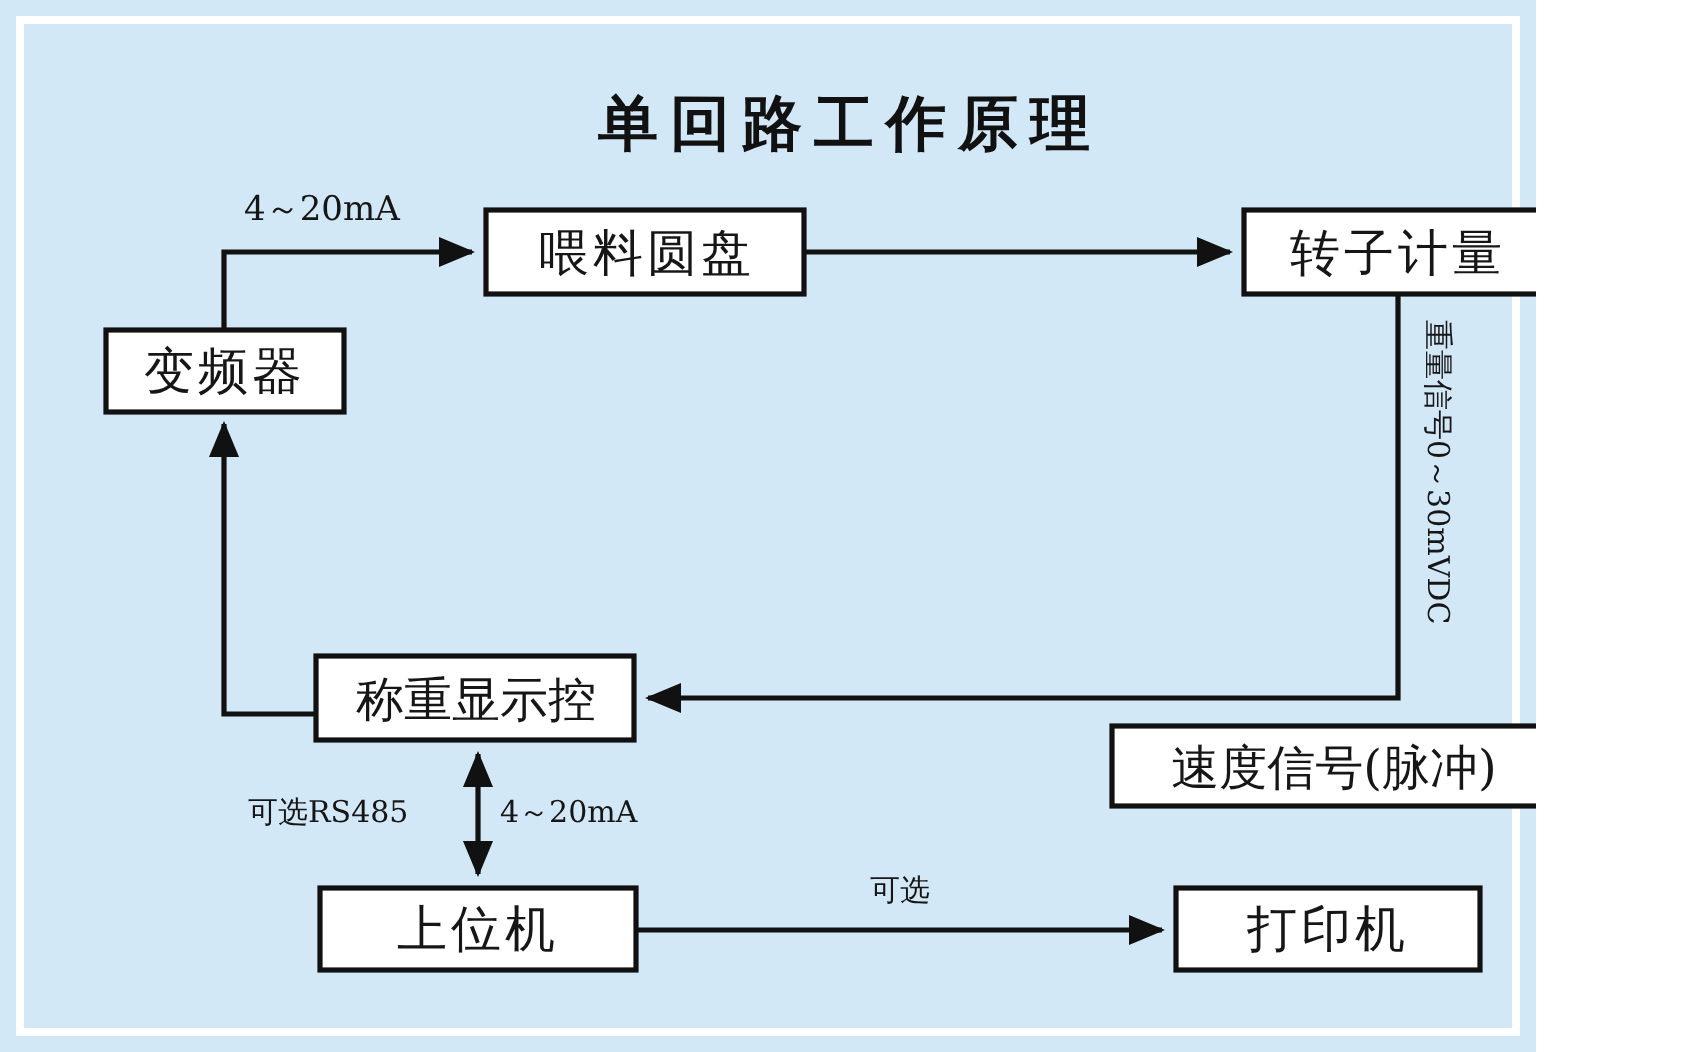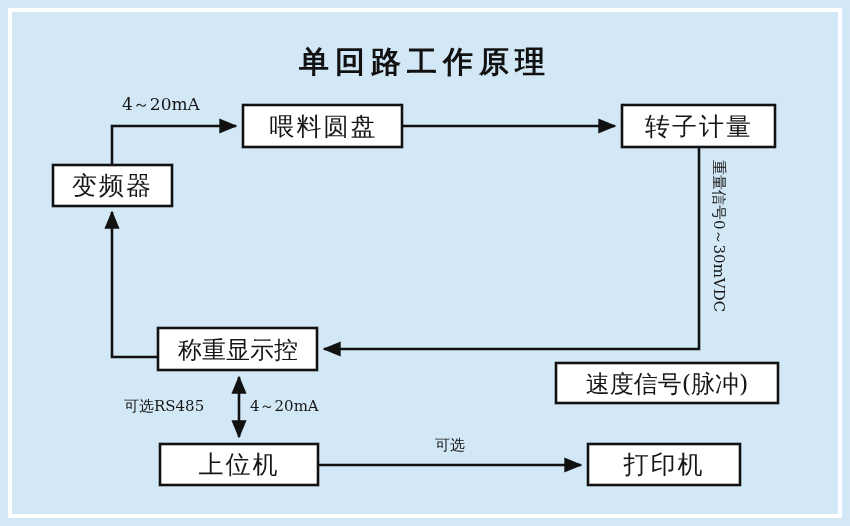--- a/index.html
+++ b/index.html
@@ -3,21 +3,21 @@
 <meta charset="utf-8">
 <title>单回路工作原理</title>
 <style>
   html, body {
     margin: 0;
     padding: 0;
     background: #ffffff;
   }
   #page {
     position: relative;
-    width: 850px;
+    width: 768px;
     height: 526px;
     overflow: hidden;
     font-family: "DejaVu Sans", "Liberation Sans", sans-serif;
   }
   #canvas-bg {
     position: absolute;
     inset: 0;
     background: #d3e8f7;
   }
   #inner-frame {

